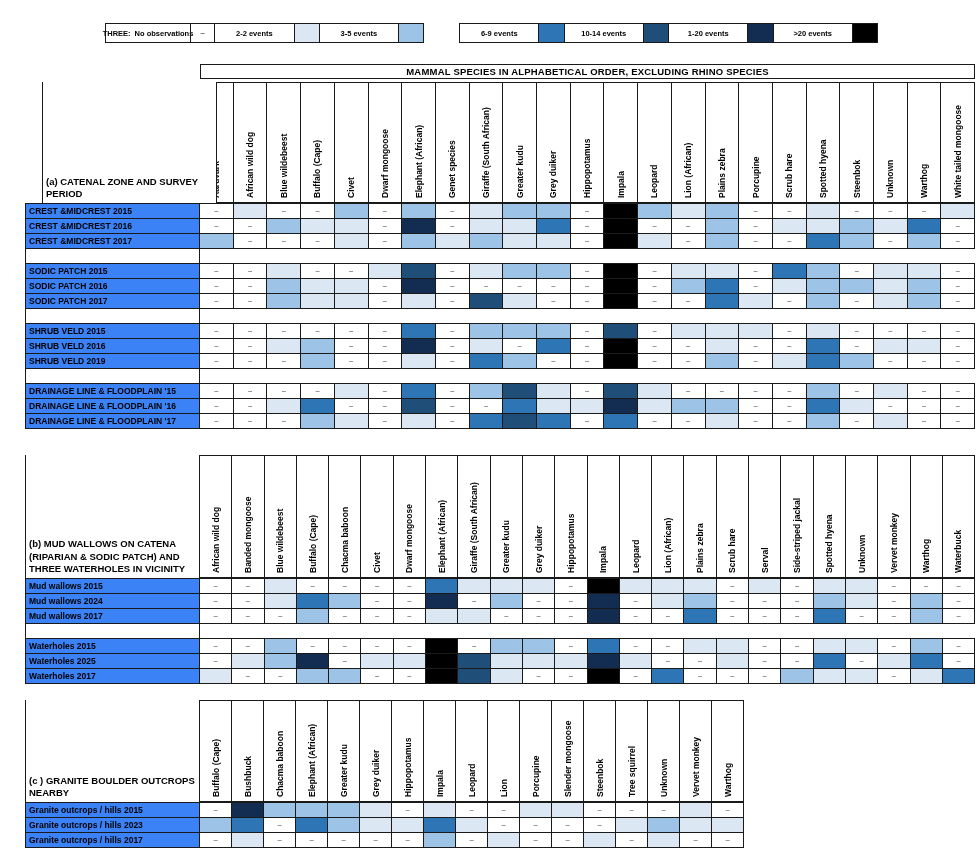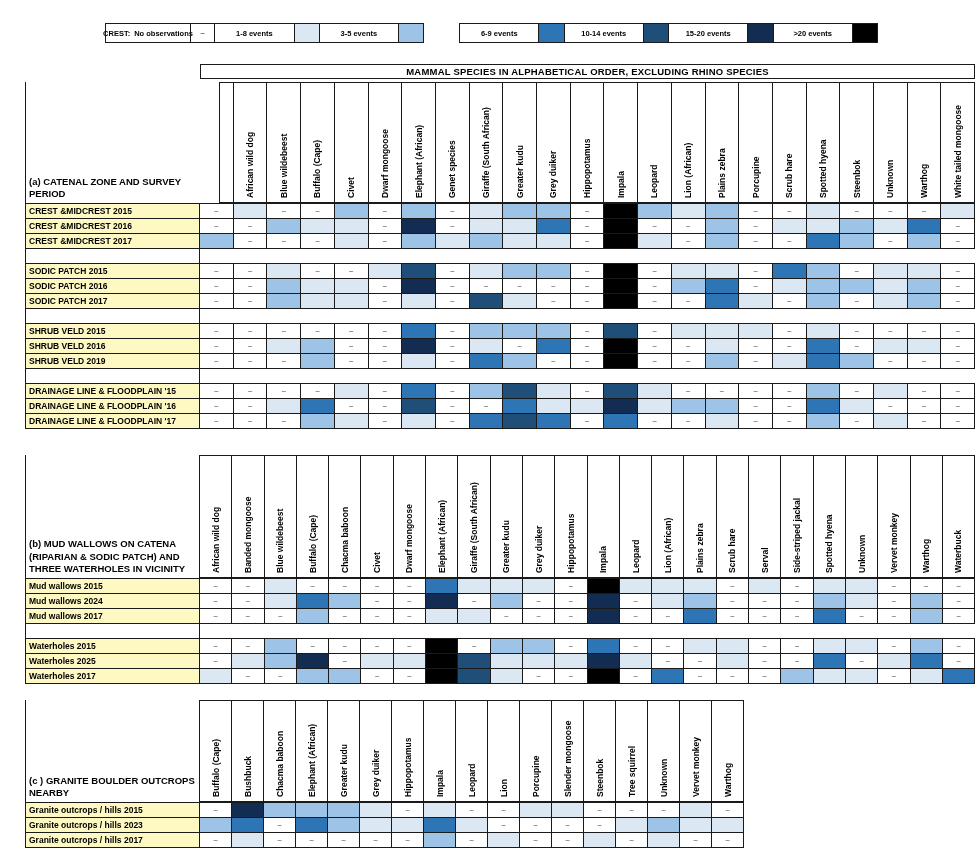--- a/index.html
+++ b/index.html
@@ -23,57 +23,57 @@
   .sp{writing-mode:vertical-rl;transform:rotate(180deg);font-size:8.5px;font-weight:bold;
       white-space:nowrap;height:100%;padding-top:4px;display:block;}
   
   .seclabel{border-left:1px solid #1a1a1a;border-right:1px solid #1a1a1a;background:#fff;
             display:flex;align-items:flex-end;padding:2px 3px 2px 3px;font-weight:bold;
             font-size:9.5px;line-height:1.32;}
   
   .rows{}
   .row{display:flex;height:16px;}
   .row + .row{margin-top:-1px;}
-  .rlabel{width:175px;border:1px solid #1a1a1a;background:#fef9c3;font-weight:bold;font-size:8.5px;
+  .rlabel{width:175px;border:1px solid #1a1a1a;background:#3b82f6;font-weight:bold;font-size:8.5px;
           display:flex;align-items:center;padding-left:3px;white-space:nowrap;overflow:hidden;}
   .cell{flex:1;border:1px solid #1a1a1a;margin-left:-1px;display:flex;align-items:center;
         justify-content:center;font-size:8px;color:#333;}
   .spacer{display:flex;}
   .gapcell{width:175px;border-left:1px solid #1a1a1a;border-right:1px solid #1a1a1a;}
 </style>
 </head>
 <body>
 
 <div id="app">
     <div class="legend abs" style="left: 106px; top: 23px; width: 772px; height: 20px;">
       <div class="lg-label" style="width: 86px;">
-        <span>CREST:</span>
+        <span>THREE:</span>
         <span>No observations</span>
       </div>
       <div class="lg-swatch" style="width: 26px;">
         <span>~</span>
       </div>
       <div class="lg-label" style="width: 83px;">
-        <span>1-8 events</span>
+        <span>2-2 events</span>
       </div>
       <div class="lg-swatch" style="width: 27px; background: rgb(219, 232, 244);"></div>
       <div class="lg-label" style="width: 83px;">
         <span>3-5 events</span>
       </div>
       <div class="lg-swatch" style="width: 27px; background: rgb(157, 195, 230);"></div>
       <div class="lg-label" style="width: 83px; margin-left: 35px;">
         <span>6-9 events</span>
       </div>
       <div class="lg-swatch" style="width: 27px; background: rgb(46, 117, 182);"></div>
       <div class="lg-label" style="width: 83px;">
         <span>10-14 events</span>
       </div>
       <div class="lg-swatch" style="width: 27px; background: rgb(31, 78, 121);"></div>
       <div class="lg-label" style="width: 83px;">
-        <span>15-20 events</span>
+        <span>1-20 events</span>
       </div>
       <div class="lg-swatch" style="width: 27px; background: rgb(19, 44, 81);"></div>
       <div class="lg-label" style="width: 83px;">
         <span>&gt;20 events</span>
       </div>
       <div class="lg-swatch" style="width: 27px; background: rgb(0, 0, 0);"></div>
     </div>
     <div class="titlebar abs" style="left: 200px; top: 64px; width: 775px; height: 15px;">MAMMAL SPECIES IN ALPHABETICAL ORDER, EXCLUDING RHINO SPECIES</div>
     <div class="header abs" style="left: 200px; top: 82px; width: 775px; height: 121px;">
       <div class="hcell">
@@ -139,21 +139,21 @@
       <div class="hcell">
         <span class="sp">Unknown</span>
       </div>
       <div class="hcell">
         <span class="sp">Warthog</span>
       </div>
       <div class="hcell">
         <span class="sp">White tailed mongoose</span>
       </div>
     </div>
-    <div class="seclabel abs" style="left: 25px; top: 82px; width: 195px; height: 121px;">
+    <div class="seclabel abs" style="left: 42px; top: 82px; width: 175px; height: 121px;">
       <span>(a) CATENAL ZONE AND SURVEY PERIOD</span>
     </div>
     <div class="rows abs" style="left: 25px; top: 203px; width: 950px;">
       <div class="row">
         <div class="rlabel">CREST &amp;MIDCREST 2015</div>
         <div class="cell" style="background: rgb(255, 255, 255);">
           <span>~</span>
         </div>
         <div class="cell" style="background: rgb(219, 232, 244);"></div>
         <div class="cell" style="background: rgb(255, 255, 255);">

